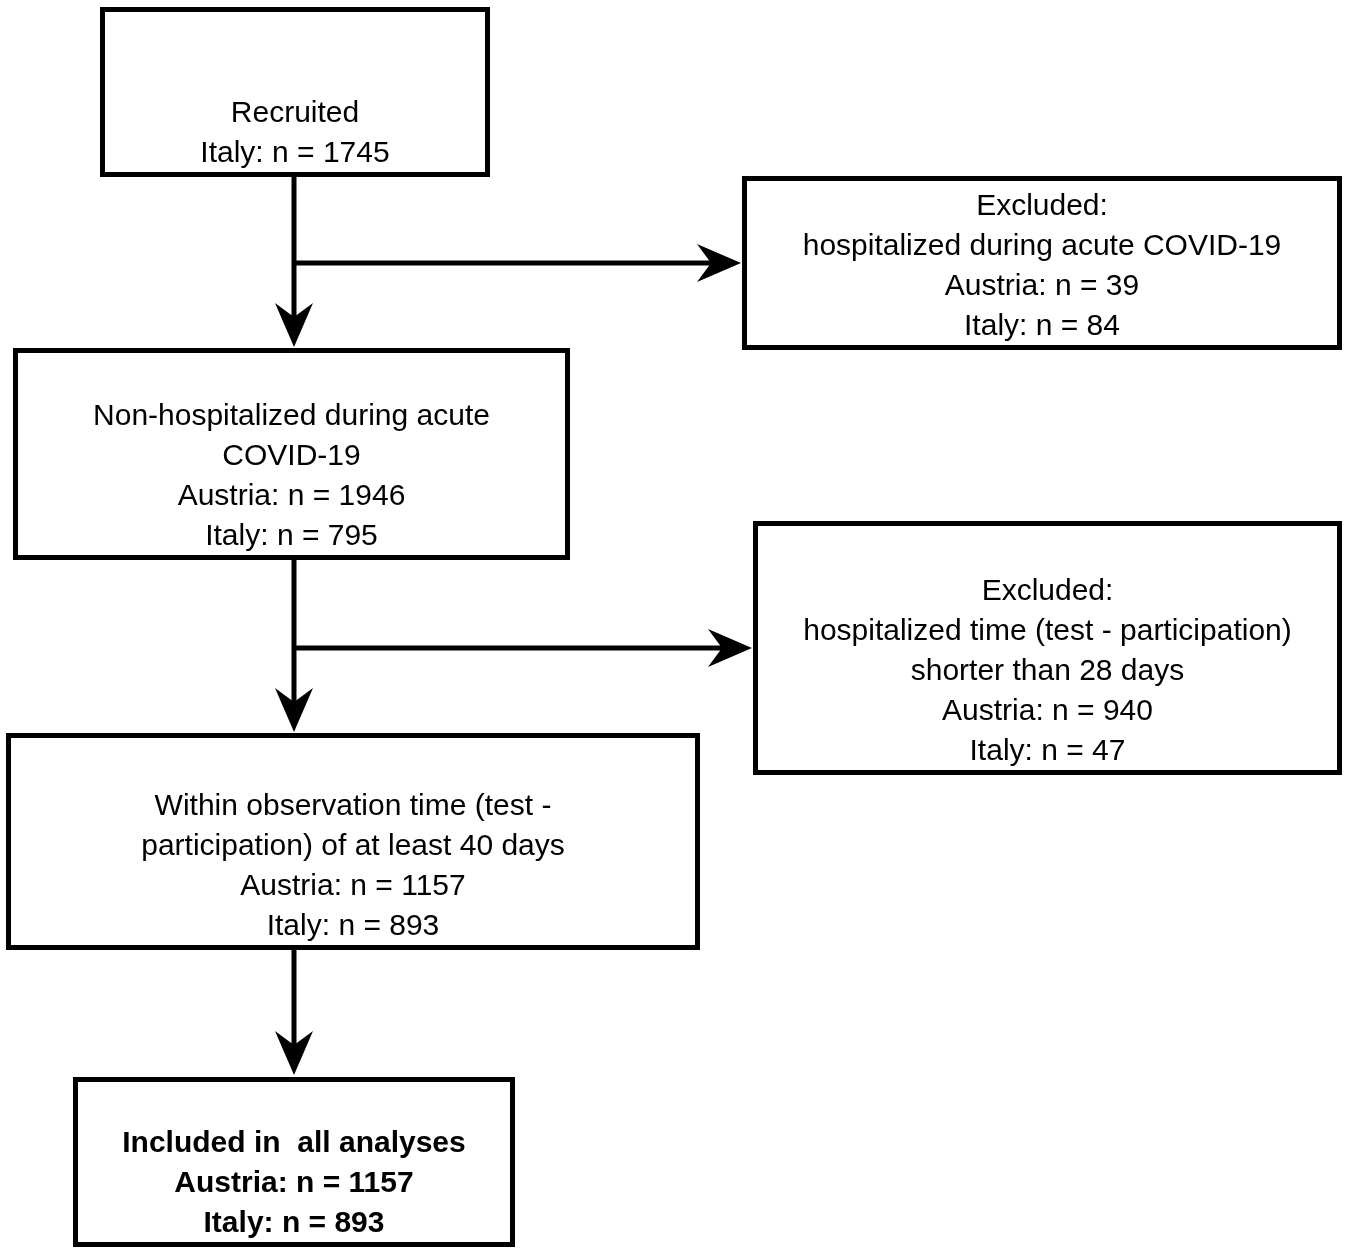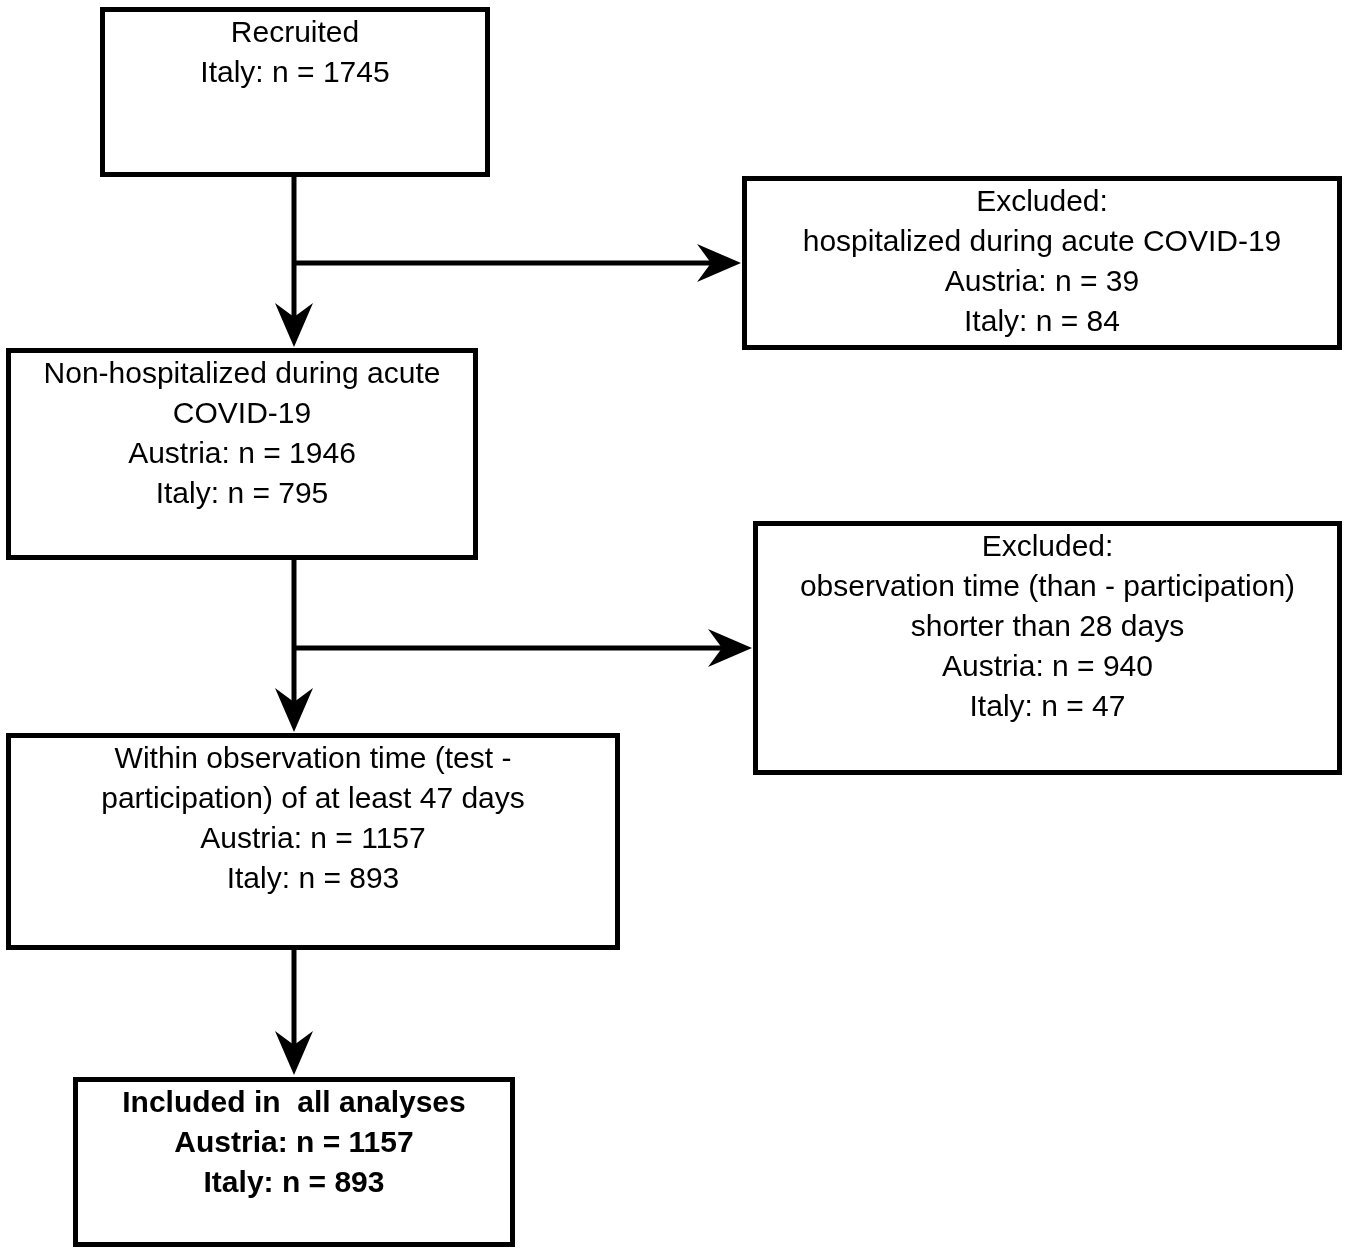--- a/index.html
+++ b/index.html
@@ -23,38 +23,38 @@
     width: 1350px;
     height: 1254px;
   }
   .flow-box {
     position: absolute;
     box-sizing: border-box;
     border: 5px solid #000000;
     background: #ffffff;
     display: flex;
     flex-direction: column;
-    justify-content: flex-start;
+    justify-content: flex-end;
     align-items: center;
     text-align: center;
     font-size: 30px;
     line-height: 40px;
   }
   .flow-box .line {
     white-space: pre-wrap;
   }
   .flow-box.bold {
     font-weight: bold;
   }
   
   #box-recruited        { left: 100px; top: 7px;    width: 390px; height: 170px; }
   #box-excluded-hosp    { left: 742px; top: 176px;  width: 600px; height: 174px; }
-  #box-nonhospitalized  { left: 6px;  top: 348px;  width: 472px; height: 212px; }
+  #box-nonhospitalized  { left: 13px;  top: 348px;  width: 557px; height: 212px; }
   #box-excluded-obs     { left: 753px; top: 521px;  width: 589px; height: 254px; }
-  #box-within-obs       { left: 6px;   top: 733px;  width: 614px; height: 217px; }
+  #box-within-obs       { left: 6px;   top: 733px;  width: 694px; height: 217px; }
   #box-included         { left: 73px;  top: 1077px; width: 442px; height: 170px; }
 </style>
 </head>
 <body>
 
 <div id="canvas">
 
   <svg id="connector-layer" viewBox="0 0 1350 1254" xmlns="http://www.w3.org/2000/svg">
 
     <g>
@@ -97,29 +97,29 @@
 
   <div class="flow-box" id="box-nonhospitalized">
     <div class="line">Non-hospitalized during acute</div>
     <div class="line">COVID-19</div>
     <div class="line">Austria: n = 1946</div>
     <div class="line">Italy: n = 795</div>
   </div>
 
   <div class="flow-box" id="box-excluded-obs">
     <div class="line">Excluded:</div>
-    <div class="line">observation time (than - participation)</div>
+    <div class="line">hospitalized time (test - participation)</div>
     <div class="line">shorter than 28 days</div>
     <div class="line">Austria: n = 940</div>
     <div class="line">Italy: n = 47</div>
   </div>
 
   <div class="flow-box" id="box-within-obs">
     <div class="line">Within observation time (test -</div>
-    <div class="line">participation) of at least 47 days</div>
+    <div class="line">participation) of at least 40 days</div>
     <div class="line">Austria: n = 1157</div>
     <div class="line">Italy: n = 893</div>
   </div>
 
   <div class="flow-box bold" id="box-included">
     <div class="line">Included in  all analyses</div>
     <div class="line">Austria: n = 1157</div>
     <div class="line">Italy: n = 893</div>
   </div>
 

